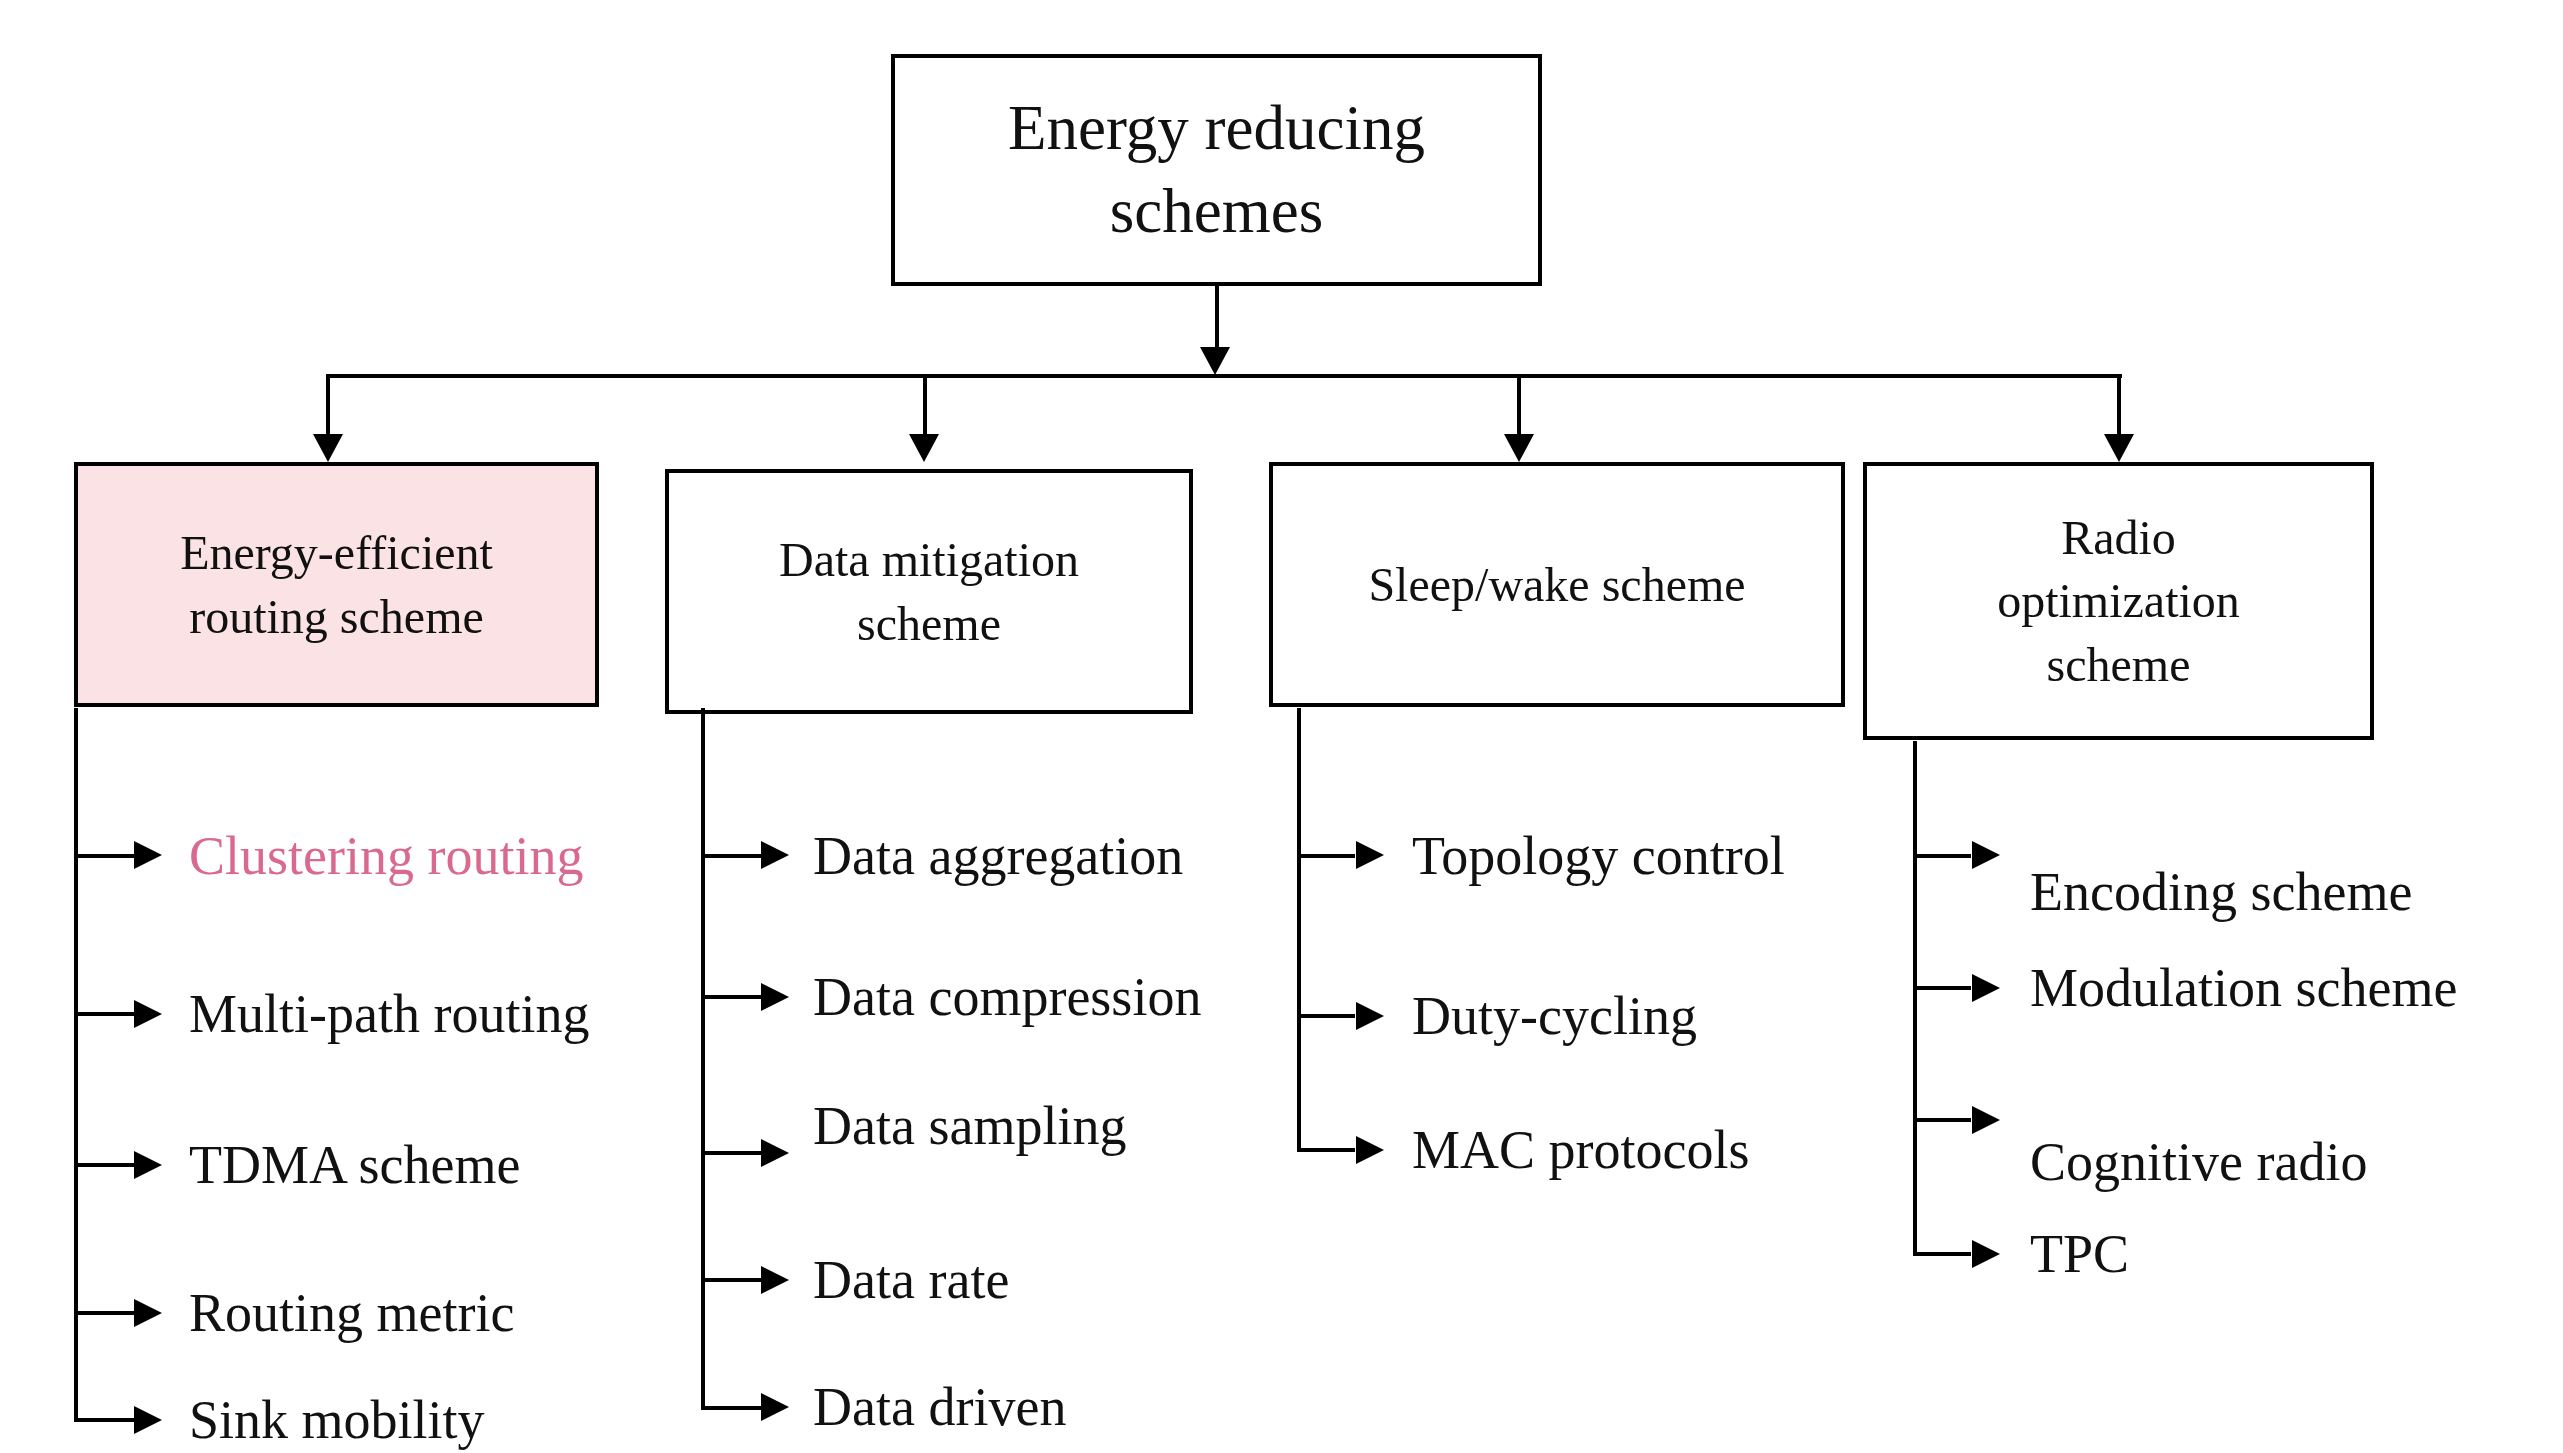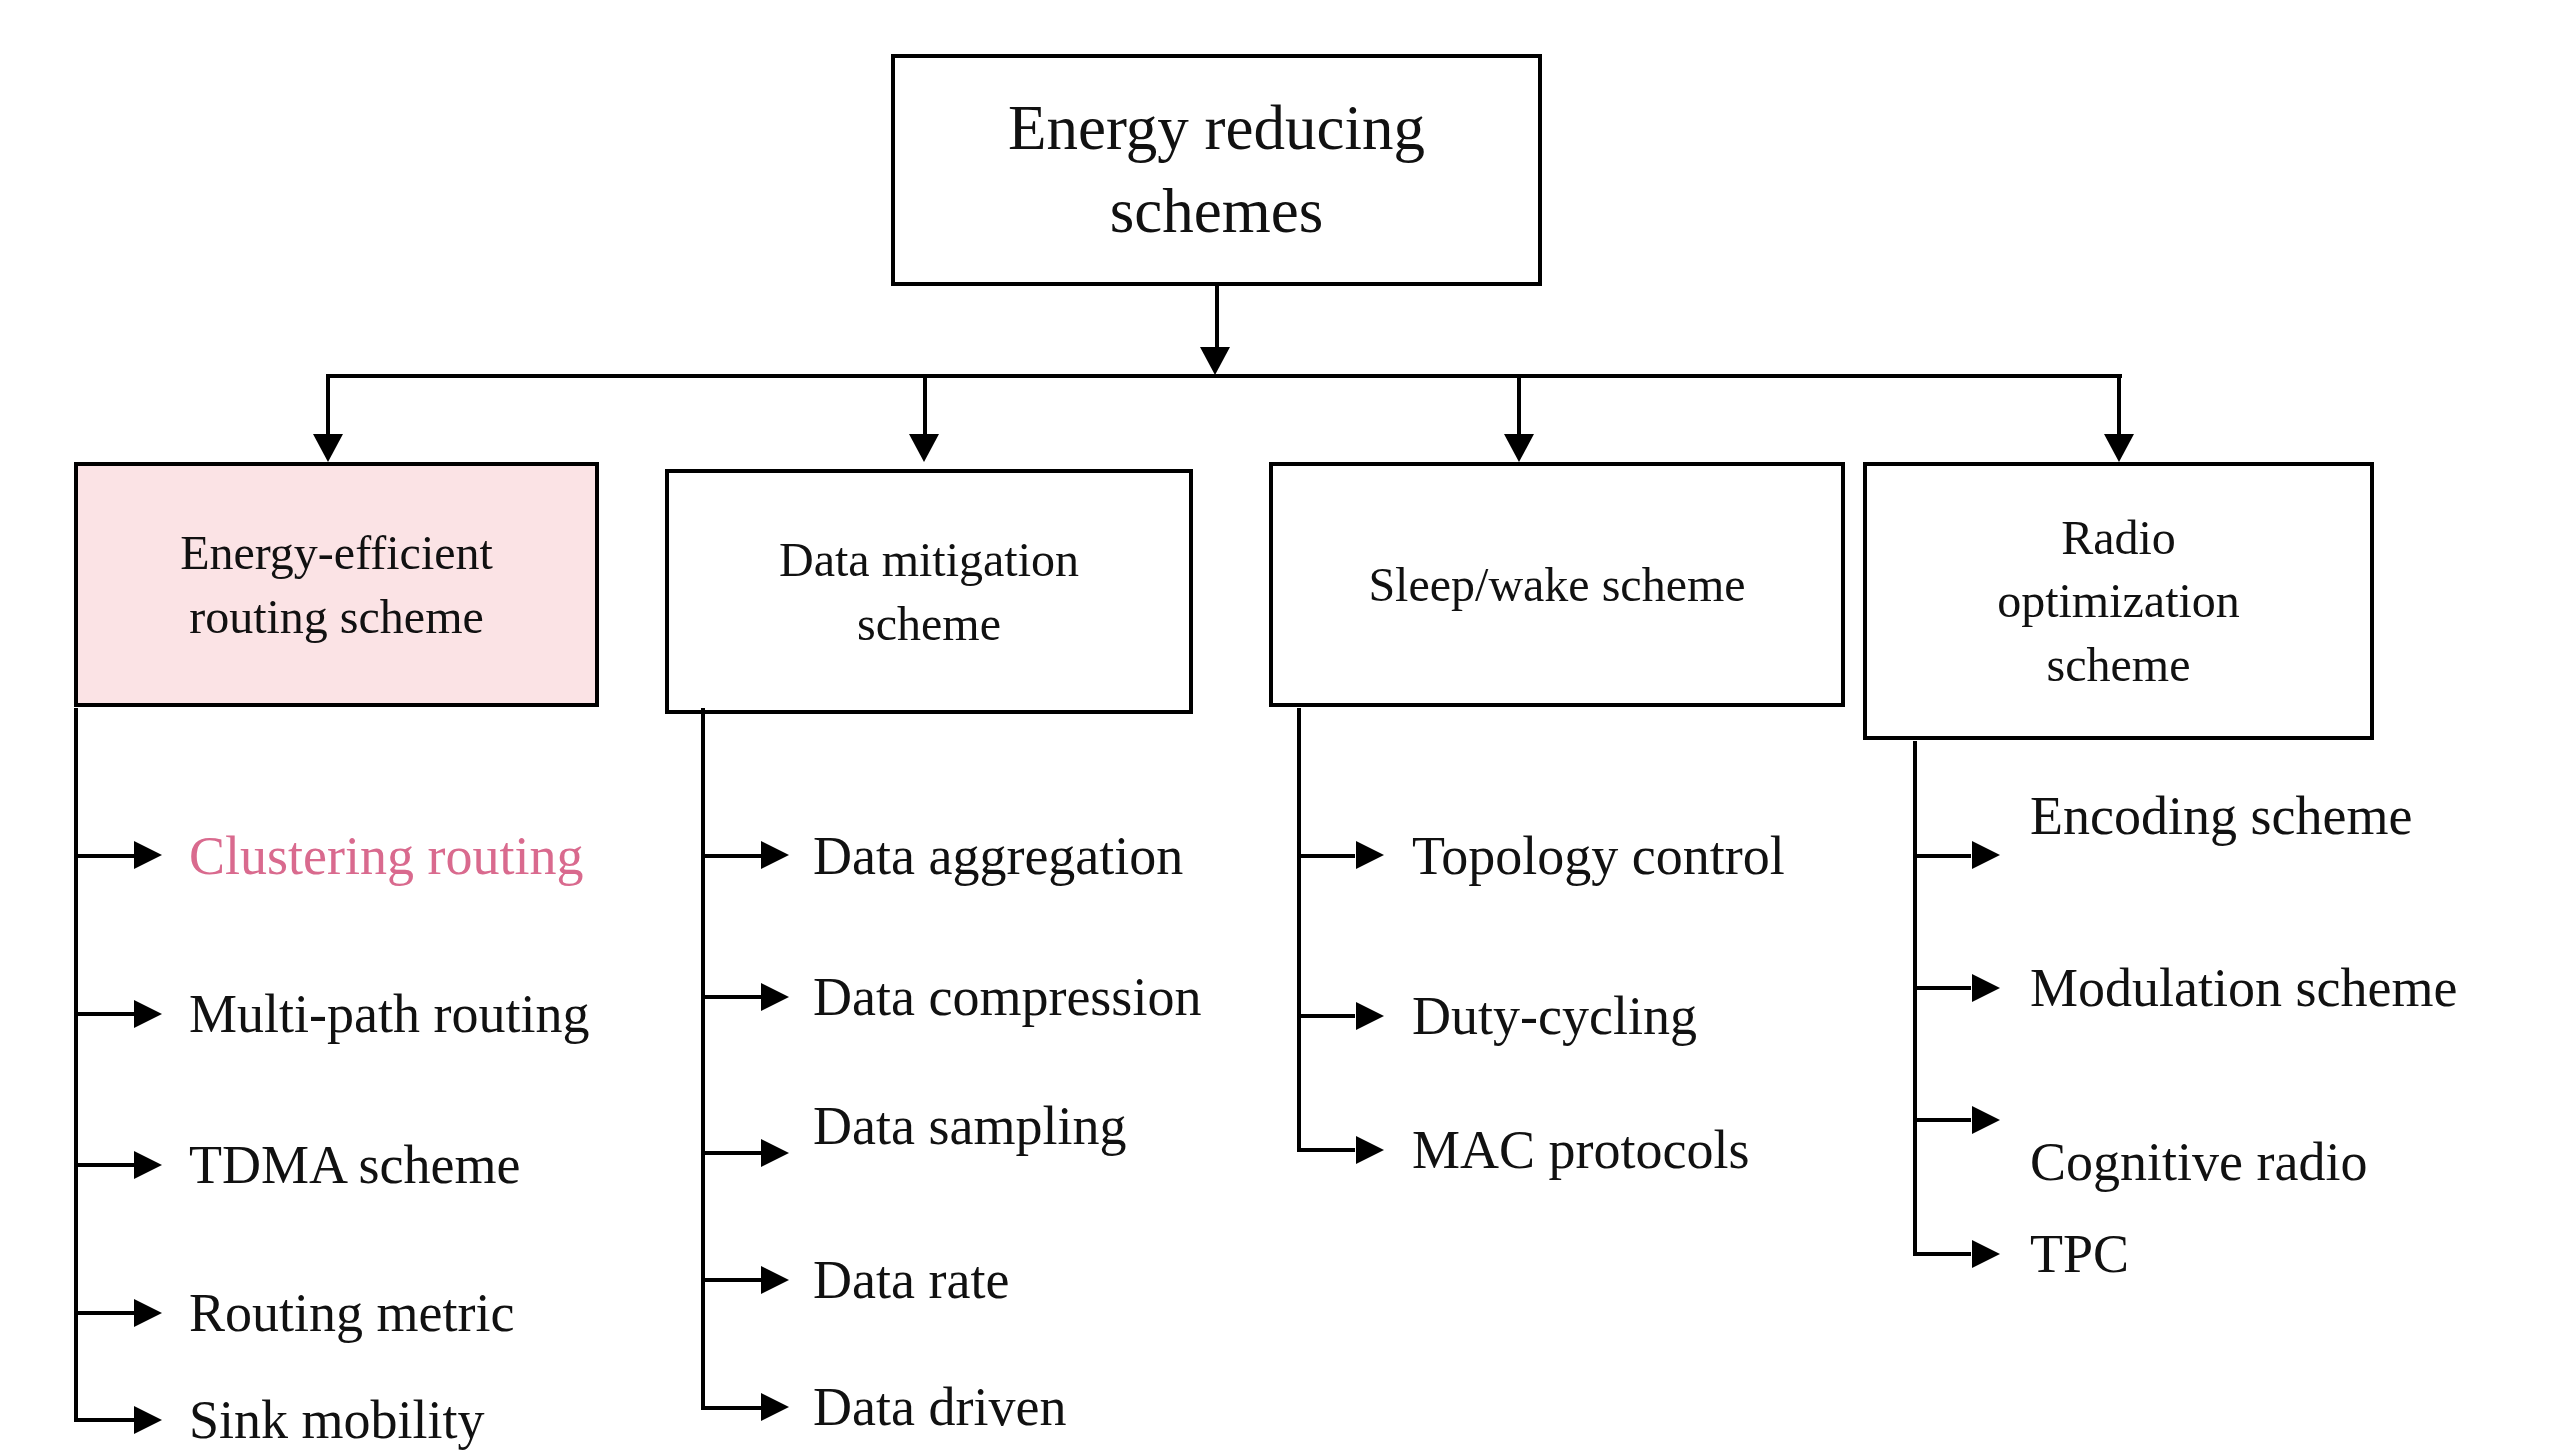--- a/index.html
+++ b/index.html
@@ -152,21 +152,21 @@
   <div class="leaf" style="left:1412px; top:984px;">Duty-cycling</div>
 
   <div class="lh" style="left:1297px; top:1148px; width:58px;"></div>
   <div class="ar" style="left:1356px; top:1136px;"></div>
   <div class="leaf" style="left:1412px; top:1118px;">MAC protocols</div>
 
   <div class="lv" style="left:1913px; top:741px; height:515px;"></div>
 
   <div class="lh" style="left:1913px; top:854px; width:58px;"></div>
   <div class="ar" style="left:1972px; top:841px;"></div>
-  <div class="leaf" style="left:2030px; top:784px;">Encoding scheme</div>
+  <div class="leaf" style="left:2030px; top:860px;">Encoding scheme</div>
 
   <div class="lh" style="left:1913px; top:986px; width:58px;"></div>
   <div class="ar" style="left:1972px; top:974px;"></div>
   <div class="leaf" style="left:2030px; top:956px;">Modulation scheme</div>
 
   <div class="lh" style="left:1913px; top:1118px; width:58px;"></div>
   <div class="ar" style="left:1972px; top:1106px;"></div>
   <div class="leaf" style="left:2030px; top:1088px;margin-top:42px;">Cognitive radio</div>
 
   <div class="lh" style="left:1913px; top:1252px; width:58px;"></div>

